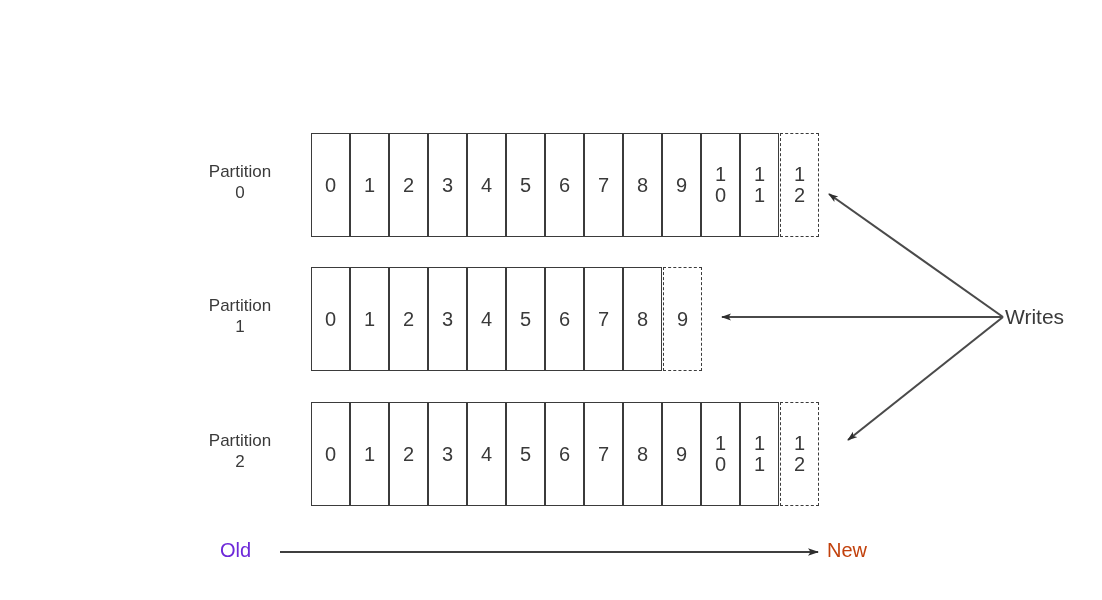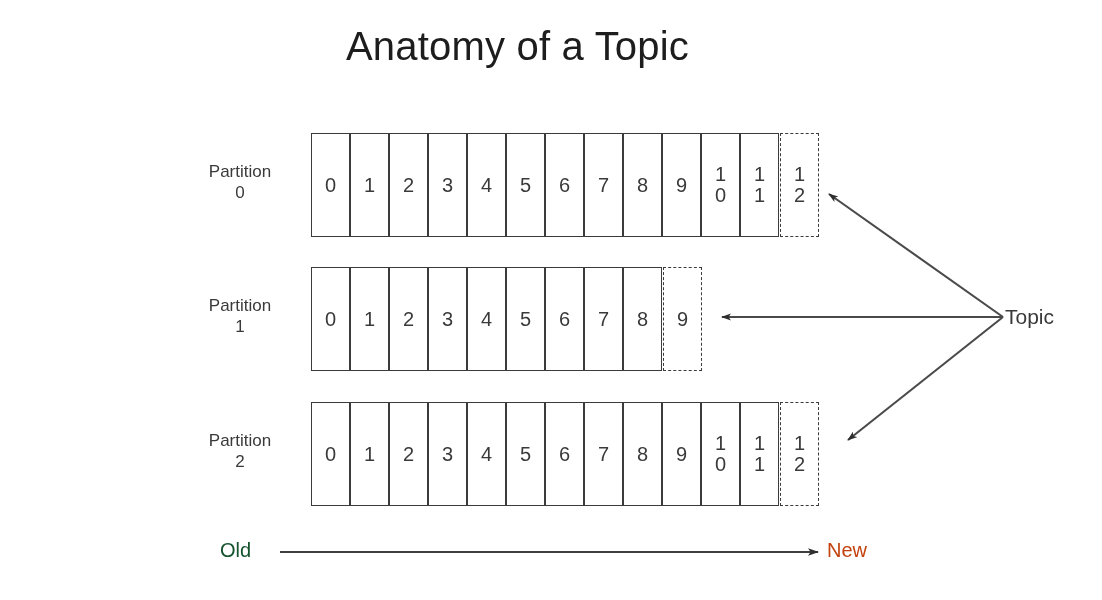--- a/index.html
+++ b/index.html
@@ -113,36 +113,35 @@
     color: #3a3a3a;
     white-space: nowrap;
   }
 
   
   #axis-old {
     position: absolute;
     left: 220px;
     top: 539px;
     font-size: 20px;
-    color: #14532d;
+    color: #6d28d9;
   }
   #axis-new {
     position: absolute;
     left: 827px;
     top: 539px;
     font-size: 20px;
     color: #c2410c;
   }
 </style>
 </head>
 <body>
 
 <div id="canvas">
 
-  <div id="title">Anatomy of a Topic</div>
 
   <div id="partitions-container">
       <div class="partition-row" style="top: 133px;">
         <div class="partition-label" style="top: 28px;">
           <span class="line">Partition</span>
           <span class="line">0</span>
         </div>
         <div class="segments">
           <div class="cell">
             <span class="digits">0</span>
@@ -302,18 +301,18 @@
 
     <line x1="1003" y1="317" x2="829" y2="194" stroke="#4a4a4a" stroke-width="2.1" marker-end="url(#ahead)"></line>
 
     <line x1="1003" y1="317" x2="722" y2="317" stroke="#4a4a4a" stroke-width="2.1" marker-end="url(#ahead)"></line>
 
     <line x1="1003" y1="317" x2="848" y2="440" stroke="#4a4a4a" stroke-width="2.1" marker-end="url(#ahead)"></line>
 
     <line x1="280" y1="552" x2="818" y2="552" stroke="#3f3f3f" stroke-width="2.1" marker-end="url(#ahead-plain)"></line>
   </svg>
 
-  <div id="writes-label">Topic</div>
+  <div id="writes-label">Writes</div>
 
   <div id="axis-old">Old</div>
   <div id="axis-new">New</div>
 
 </div>
 
 </body></html>

